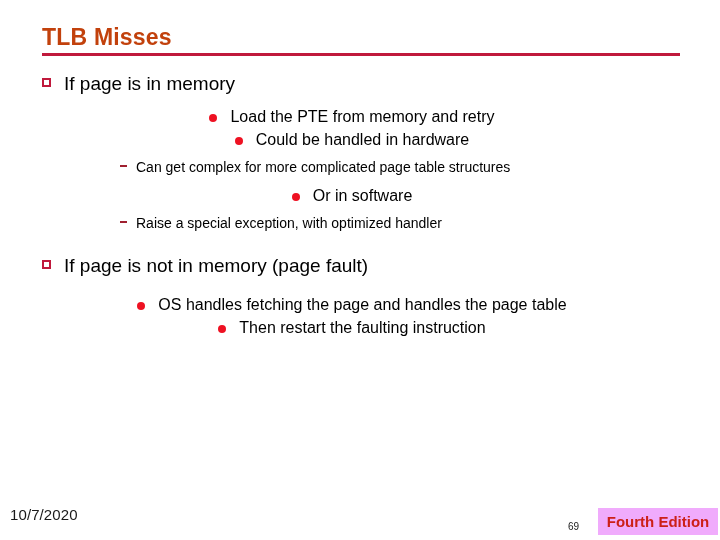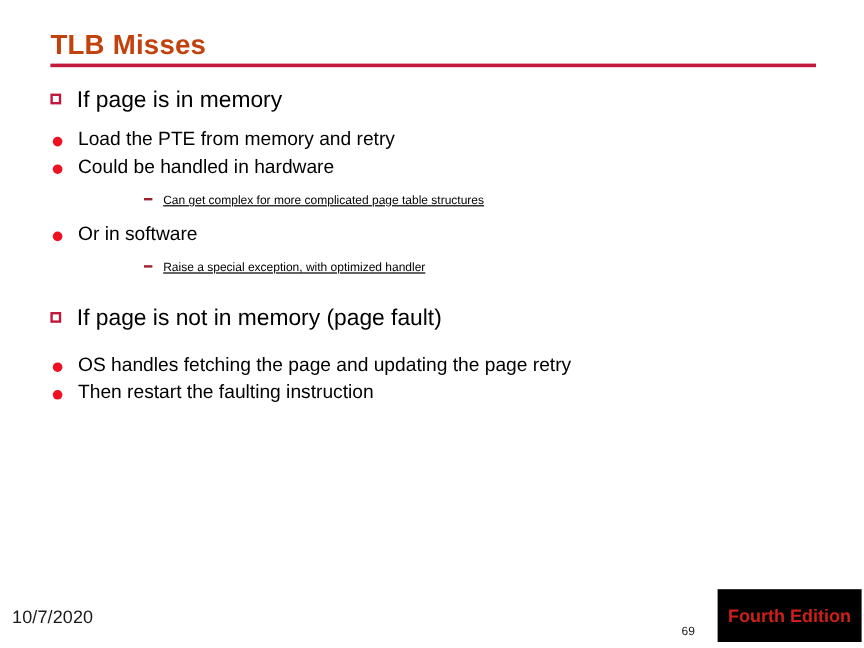--- a/index.html
+++ b/index.html
@@ -84,21 +84,22 @@
     background: #ffffff;
     box-sizing: border-box;
   }
   .lvl1 .txt {
     font-size: 19px;
     line-height: 27px;
   }
 
   
   .lvl2 {
-    padding-left: 44px;
+    padding-left: 88px;
+    justify-content: center;
   }
   .lvl2 .bullet {
     width: 21px;
     padding-top: 9px;
   }
   .lvl2 .dot {
     display: block;
     width: 8px;
     height: 8px;
     border-radius: 50%;
@@ -117,23 +118,22 @@
     width: 16px;
     padding-top: 8px;
   }
   .lvl3 .dash {
     display: block;
     width: 7px;
     height: 2px;
     background: #a02030;
   }
   .lvl3 .txt {
-    font-size: 10px;
+    font-size: 14px;
     line-height: 21px;
-    text-decoration: underline;
   }
 
   .gap-sm { height: 6px; }
   .gap-md { height: 12px; }
   .gap-lg { height: 18px; }
 
   
   .footer-date {
     position: absolute;
     left: 10px;
@@ -147,22 +147,22 @@
     left: 568px;
     bottom: 8px;
     font-size: 10px;
     color: #1a1a1a;
   }
   .edition-badge {
     position: absolute;
     left: 598px;
     bottom: 5px;
     width: 120px;
-    height: 44px;
-    background: #000000;
+    height: 27px;
+    background: #f0abfc;
     display: flex;
     align-items: center;
     justify-content: center;
   }
   .edition-badge .edition-text {
     font-size: 15px;
     font-weight: bold;
     color: #cc2018;
     white-space: nowrap;
   }
@@ -237,21 +237,21 @@
         </span>
       <span class="txt">If page is not in memory (page fault)</span>
     </div>
 
     <div class="gap-md"></div>
 
     <div class="line lvl2">
       <span class="bullet">
           <i class="dot"></i>
         </span>
-      <span class="txt">OS handles fetching the page and updating the page retry</span>
+      <span class="txt">OS handles fetching the page and handles the page table</span>
     </div>
 
     <div class="line lvl2">
       <span class="bullet">
           <i class="dot"></i>
         </span>
       <span class="txt">Then restart the faulting instruction</span>
     </div>
 
   </div>

